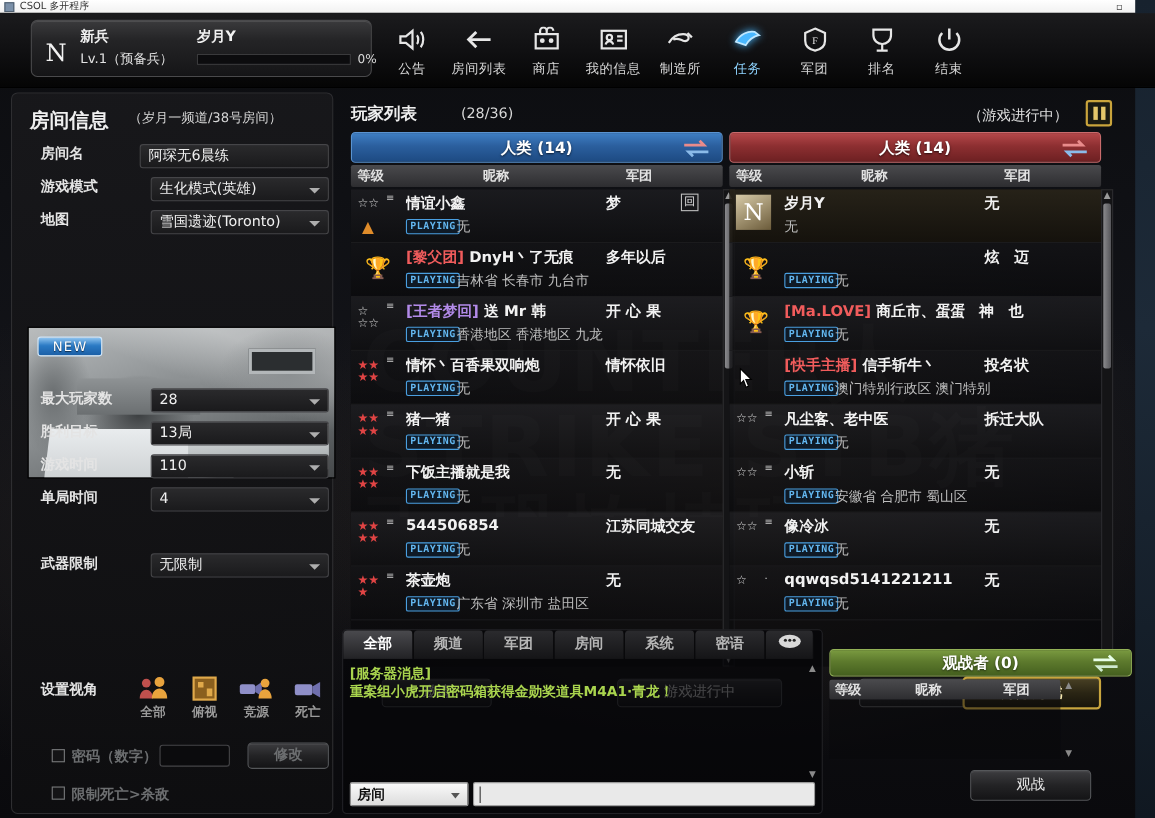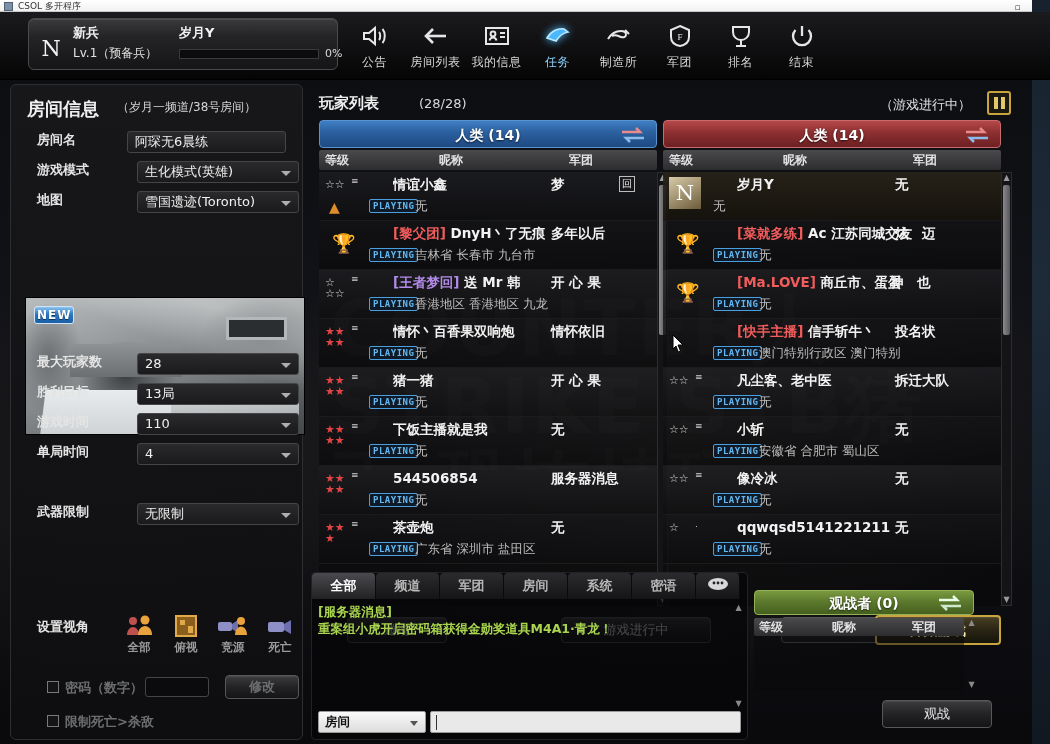--- a/index.html
+++ b/index.html
@@ -100,24 +100,24 @@
   }
   #map-preview .floor { position:absolute; left:6%; bottom:0; width:62%; height:32%;
     background: linear-gradient(180deg,#e9ecee,#cfd3d5); transform: skewX(-7deg); }
   #map-preview .crate { position:absolute; left:52%; bottom:2%; width:46%; height:30%;
     background: linear-gradient(180deg,#d6dadb,#9aa0a2); border-top: 2px solid #eef1f2; transform: skewY(-4deg); }
   #map-preview .wall { position:absolute; left:16%; top:34%; width:40%; height:24%;
     background: linear-gradient(180deg,#8e9294,#6b6f71); }
   #map-preview .win { position:absolute; right:6%; top:14%; width:22%; height:17%;
     background:#2b2e30; border:3px solid #b3b7b9; }
   #new-badge {
-    position: absolute; left: 8px; top: 8px; padding: 1px 2px;
+    position: absolute; left: 8px; top: 8px; padding: 1px 13px;
     background: linear-gradient(180deg,#8fc4f0,#2a7ac4 45%,#1b5fa6);
     border: 1px solid #cfe6fa; border-radius: 3px;
-    font-size: 12px; font-weight: bold; color: #fff; letter-spacing: 1px;
+    font-size: 12px; font-weight: normal; color: #fff; letter-spacing: 1px;
     text-shadow: 0 1px 1px rgba(0,0,0,0.6);
   }
   #view-label { position: absolute; left: 26px; top: 533px; font-size: 13px; font-weight: bold; color: #e4e4e4; }
   .view-opt { position: absolute; top: 529px; width: 46px; text-align: center; cursor: pointer; }
   .view-opt .vico { width: 34px; height: 24px; margin: 0 auto; border-radius: 3px; }
   .view-opt .vlbl { font-size: 11.5px; color: #9b9b9b; font-weight: bold; margin-top: 2px; }
   .chk { position: absolute; width: 12px; height: 12px; border: 1px solid #77797b; background: #141416; }
   .dimtext { color: #6c6e70; font-size: 13px; font-weight: bold; }
   .btn {
     background: linear-gradient(180deg,#3c3c3f 0%, #232325 50%, #141416 100%);
@@ -170,21 +170,21 @@
   .rk { position: absolute; left: 6px; top: 5px; width: 40px; height: 40px; }
   .stars { position: absolute; left: 0; top: 2px; font-size: 11px; letter-spacing: 0px; line-height: 11px; }
   .bars { position: absolute; left: 26px; top: 2px; font-size: 9px; color: #cfcfcf; line-height: 4px; }
   .medal { position: absolute; left: 7px; top: 6px; font-size: 19px; }
   .homeico { position: absolute; left: 4px; top: 22px; font-size: 14px; color: #e08c2a; }
   .ninit { position: absolute; left: 0; top: 0; width: 32px; height: 32px;
     background: linear-gradient(150deg,#d8cba8,#6b5b3a); color:#fff;
     font-family:"DejaVu Serif","Liberation Serif",serif; font-size: 21px;
     text-align:center; line-height: 32px; }
   .pname { position: absolute; left: 50px; top: 4px; font-size: 13.5px; font-weight: bold; color: #f2f2f2;
-    white-space: nowrap; overflow: hidden; margin-left: 24px; }
+    white-space: nowrap; overflow: hidden; }
   .clantag { color: #f15c5c; }
   .clantag.purple { color: #b28ae8; }
   .pclan { position: absolute; top: 4px; font-size: 13.5px; font-weight: bold; color: #f2f2f2; white-space: nowrap; }
   .playing {
     position: absolute; left: 50px; top: 27px; padding: 0 3px; height: 14px; line-height: 13px;
     border: 1px solid #4a9fe0; border-radius: 2px; background: #0f1a26;
     color: #63b7f0; font-size: 9px; font-weight: bold; letter-spacing: 0.5px;
     font-family: "DejaVu Sans Mono","Liberation Mono",monospace;
   }
   .ploc { position: absolute; left: 96px; top: 26px; font-size: 12.5px; color: #bdbdbd; white-space: nowrap; }
@@ -230,21 +230,21 @@
   #chat-input {
     position: absolute; left: 112px; top: 0; right: 0; height: 22px;
     background: #e9e9e9; border: 1px solid #9a9a9a; border-radius: 2px;
   }
   #chat-caret { position:absolute; left:5px; top:3px; width:1px; height:15px; background:#333; }
   
   #spec {
     position: absolute; left: 754px; top: 590px; width: 250px; height: 150px;
   }
   #spec-head {
-    position: absolute; left: 0; top: 0; width: 220px; height: 25px; border-radius: 4px;
+    position: absolute; left: 0; top: 0; width: 275px; height: 25px; border-radius: 4px;
     background: linear-gradient(180deg,#7a9a40 0%, #5d7a2d 45%, #45601f 100%); border: 1px solid #93b257;
     color: #fff; font-size: 14px; font-weight: bold; text-align: center; line-height: 25px;
     text-shadow: 0 1px 2px rgba(0,0,0,0.6);
   }
   #spec-cols { position: absolute; left: 0; top: 28px; width: 210px; height: 18px;
     background: linear-gradient(180deg,#4a4a4d,#2d2d30); border-radius: 2px; font-size: 12px; color: #e2e2e2; font-weight: bold; }
   #spec-cols span { position: absolute; top: 1px; }
   #spec-list { position: absolute; left: 0; top: 46px; width: 210px; height: 54px; background: rgba(8,8,10,0.5); }
   #spec-scroll { position: absolute; left: 212px; top: 28px; width: 11px; height: 72px; }
   #spec-scroll .up, #spec-scroll .down { position:absolute; left:0; width:11px; height:10px; color:#8a8a8a; font-size:8px; text-align:center; }
@@ -296,45 +296,56 @@
           <svg width="28" height="24" viewBox="0 0 28 24" fill="none" stroke="#e6e6e6" stroke-width="2.6">
             <path d="M24 12H4"></path>
             <path d="M11 5L4 12l7 7"></path>
           </svg>
         </div>
         <div class="lbl">房间列表</div>
       </div>
       <div class="nav-item">
         <div class="ico">
           <svg width="26" height="24" viewBox="0 0 26 24" fill="none" stroke="#e6e6e6" stroke-width="2">
+            <path d="M7 7V4a3 3 0 016 0M13 7V4a3 3 0 016 0"></path>
+            <rect x="3" y="7" width="20" height="13"></rect>
+            <circle cx="9" cy="13" r="1.2" fill="#e6e6e6"></circle>
+            <circle cx="17" cy="13" r="1.2" fill="#e6e6e6"></circle>
+          </svg>
+        </div>
+        <div class="lbl">商店</div>
+      </div>
+      <div class="nav-item">
+        <div class="ico">
+          <svg width="26" height="24" viewBox="0 0 26 24" fill="none" stroke="#e6e6e6" stroke-width="2">
             <rect x="2" y="4" width="22" height="16"></rect>
             <circle cx="9" cy="10" r="2.4"></circle>
             <path d="M5.5 16.5c.6-2 1.9-3 3.5-3s2.9 1 3.5 3"></path>
             <path d="M16 9h5M16 13h5"></path>
           </svg>
         </div>
         <div class="lbl">我的信息</div>
       </div>
-      <div class="nav-item active">
-        <div class="ico">
-          <svg width="28" height="24" viewBox="0 0 28 24" fill="#49b8ff" stroke="#bfe8ff" stroke-width="1.6">
-            <path d="M3 14c4-7 11-10 17-9l4 3c-5 1-9 4-12 9-3-1-6-2-9-3z"></path>
-          </svg>
-        </div>
-        <div class="lbl">任务</div>
-      </div>
       <div class="nav-item">
         <div class="ico">
           <svg width="28" height="24" viewBox="0 0 28 24" fill="none" stroke="#e6e6e6" stroke-width="2">
             <path d="M3 15c3-5 8-8 13-8 3 0 5 1.5 5 3.5S19 14 16 13c-3-1-5-3-9-1"></path>
             <path d="M20 6l4 4"></path>
           </svg>
         </div>
         <div class="lbl">制造所</div>
       </div>
+      <div class="nav-item active">
+        <div class="ico">
+          <svg width="28" height="24" viewBox="0 0 28 24" fill="#49b8ff" stroke="#bfe8ff" stroke-width="1.6">
+            <path d="M3 14c4-7 11-10 17-9l4 3c-5 1-9 4-12 9-3-1-6-2-9-3z"></path>
+          </svg>
+        </div>
+        <div class="lbl">任务</div>
+      </div>
       <div class="nav-item">
         <div class="ico">
           <svg width="24" height="24" viewBox="0 0 24 24" fill="none" stroke="#e6e6e6" stroke-width="2">
             <path d="M12 2l9 4v7c0 5-4 8-9 9-5-1-9-4-9-9V6z"></path>
             <text x="12" y="16" font-size="9" fill="#e6e6e6" stroke="none" text-anchor="middle" font-family="serif">F</text>
           </svg>
         </div>
         <div class="lbl">军团</div>
       </div>
       <div class="nav-item">
@@ -357,21 +368,21 @@
       </div>
     </div>
 </div>
 
 <div id="left-panel">
   <div id="left-title">房间信息</div>
   <div id="left-subtitle">（岁月一频道/38号房间）</div>
 
   <div class="lrow" style="top:46px">
     <div class="lab">房间名</div>
-    <div class="field" style="left:116px; width:159px;">阿琛无6晨练</div>
+    <div class="field" style="left:116px; width:172px;">阿琛无6晨练</div>
   </div>
 
   <div class="lrow" style="top:106px">
     <div class="lab">地图</div>
     <div class="field sel" style="left:126px; width:162px;">雪国遗迹(Toronto)</div>
   </div>
 
   <div class="lrow" style="top:76px">
     <div class="lab">游戏模式</div>
     <div class="field sel" style="left:126px; width:162px;">生化模式(英雄)</div>
@@ -456,21 +467,21 @@
 
   <div class="chk" style="left:36px; top:630px"></div>
   <div class="dimtext" style="position:absolute; left:54px; top:628px">限制死亡&gt;杀敌</div>
 
 </div>
 
 <div id="watermark">COUNTER人STRIKE  STB猪王  恐怖植玩</div>
 
 <div id="main-panel">
   <div id="pl-title">玩家列表</div>
-  <div id="pl-count">(28/28)</div>
+  <div id="pl-count">(28/36)</div>
   <div id="pl-status">（游戏进行中）</div>
   <div id="pause-btn">
       <i></i>
       <i></i>
     </div>
 
   <div class="team-head blue">
     <span>人类</span>
     <span>(14)</span>
     <span class="swap-ico">
@@ -565,21 +576,21 @@
         <div class="pclan" style="left: 232px;">无</div>
       </div>
       <div class="prow">
         <div class="rk">
           <div class="stars" style="color:#e04444">★★<br>★★</div>
           <div class="bars">≡</div>
         </div>
         <div class="pname">544506854</div>
         <div class="playing">PLAYING</div>
         <div class="ploc">无</div>
-        <div class="pclan" style="left: 232px;">服务器消息</div>
+        <div class="pclan" style="left: 232px;">江苏同城交友</div>
       </div>
       <div class="prow alt">
         <div class="rk">
           <div class="stars" style="color:#e04444">★★<br>★</div>
           <div class="bars">≡</div>
         </div>
         <div class="pname">茶壶炮</div>
         <div class="playing">PLAYING</div>
         <div class="ploc">广东省 深圳市 盐田区</div>
         <div class="pclan" style="left: 232px;">无</div>
@@ -597,21 +608,20 @@
           <div class="ninit">N</div>
         </div>
         <div class="pname">岁月Y</div>
         <div class="ploc" style="left: 50px;">无</div>
         <div class="pclan" style="left: 232px;">无</div>
       </div>
       <div class="prow alt">
         <div class="rk">
           <div class="medal" style="color:#e3bc45">🏆</div>
         </div>
-        <div class="pname"><span class="clantag">[菜就多练]</span> Ac 江苏同城交友</div>
         <div class="playing">PLAYING</div>
         <div class="ploc">无</div>
         <div class="pclan" style="left: 232px;">炫　迈</div>
       </div>
       <div class="prow">
         <div class="rk">
           <div class="medal" style="color:#e3bc45">🏆</div>
         </div>
         <div class="pname"><span class="clantag">[Ma.LOVE]</span> 商丘市、蛋蛋</div>
         <div class="playing">PLAYING</div>

